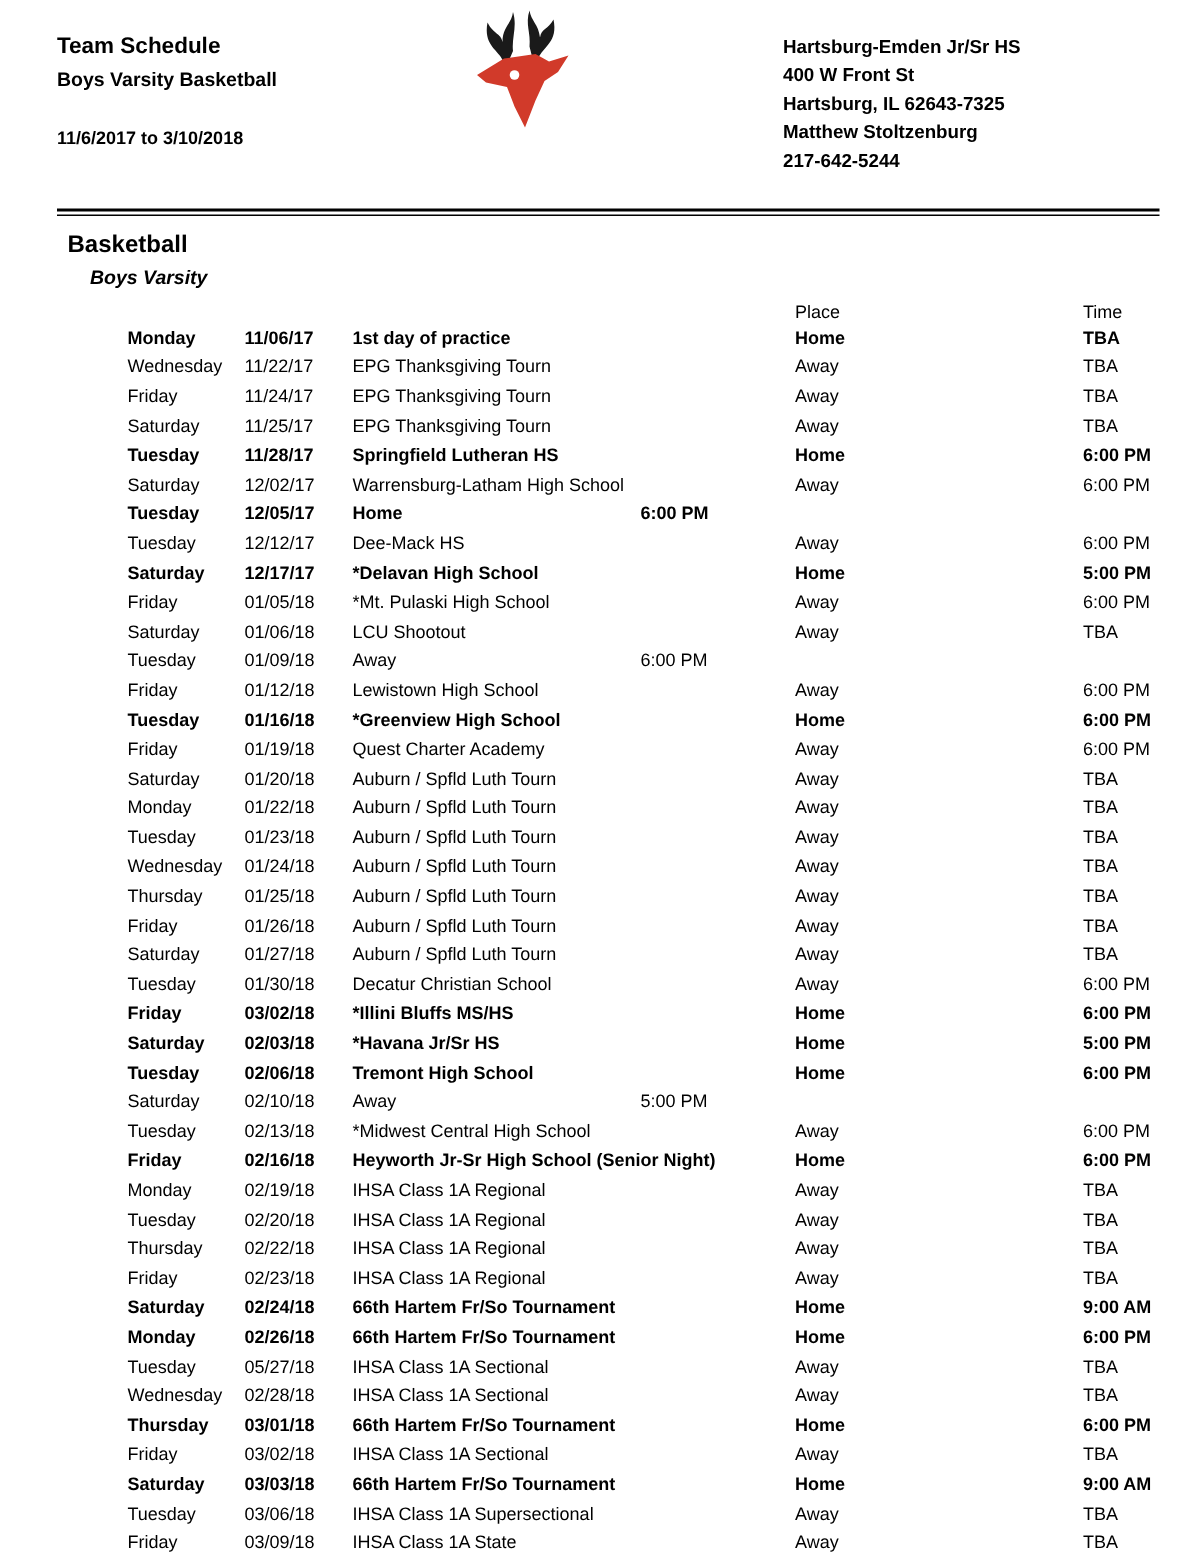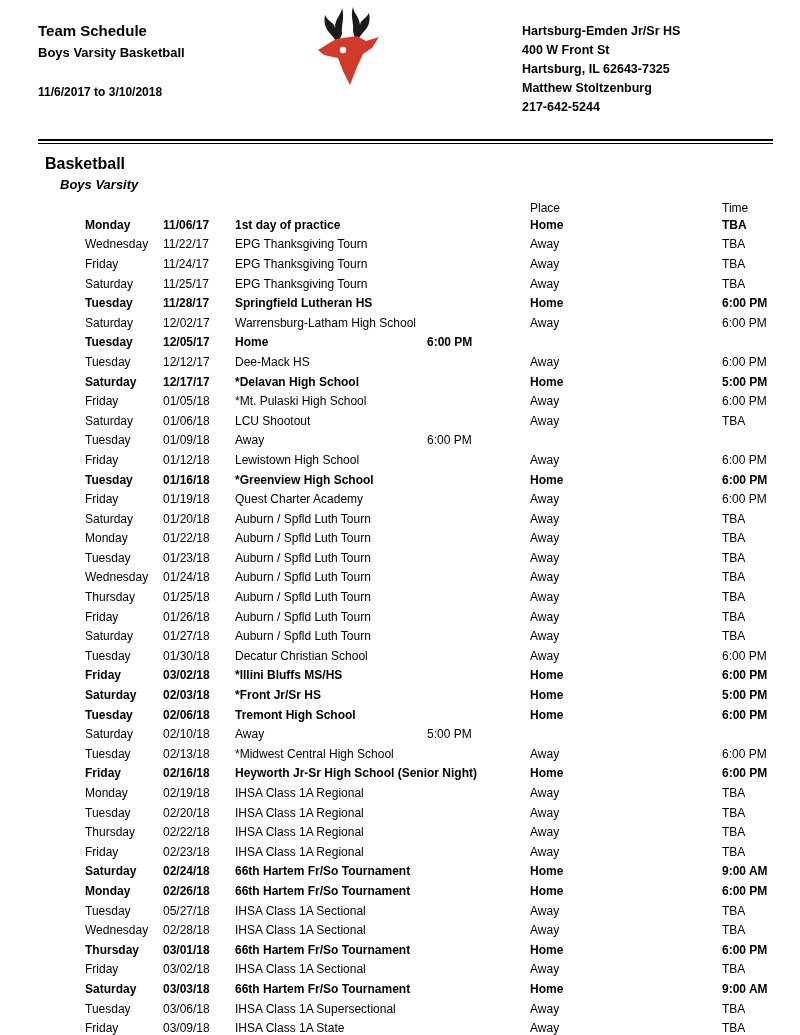--- a/index.html
+++ b/index.html
@@ -257,21 +257,21 @@
         <div class="row bold">
           <span class="c-day">Friday</span>
           <span class="c-date">03/02/18</span>
           <span class="c-event">*Illini Bluffs MS/HS</span>
           <span class="c-place">Home</span>
           <span class="c-time">6:00 PM</span>
         </div>
         <div class="row bold">
           <span class="c-day">Saturday</span>
           <span class="c-date">02/03/18</span>
-          <span class="c-event">*Front Jr/Sr HS</span>
+          <span class="c-event">*Havana Jr/Sr HS</span>
           <span class="c-place">Home</span>
           <span class="c-time">5:00 PM</span>
         </div>
         <div class="row bold">
           <span class="c-day">Tuesday</span>
           <span class="c-date">02/06/18</span>
           <span class="c-event">Tremont High School</span>
           <span class="c-place">Home</span>
           <span class="c-time">6:00 PM</span>
         </div>

